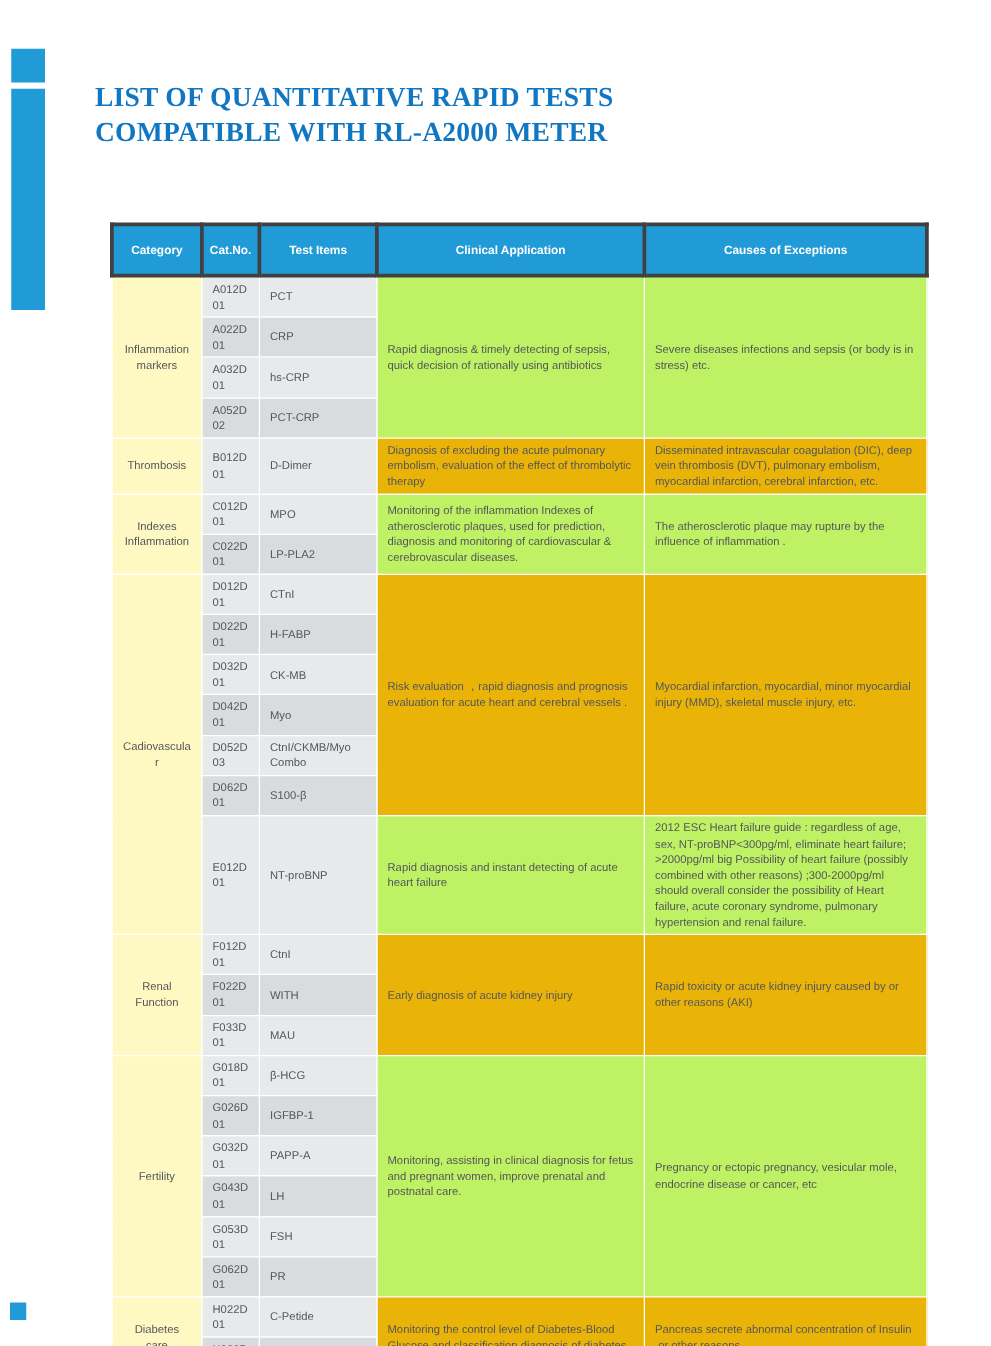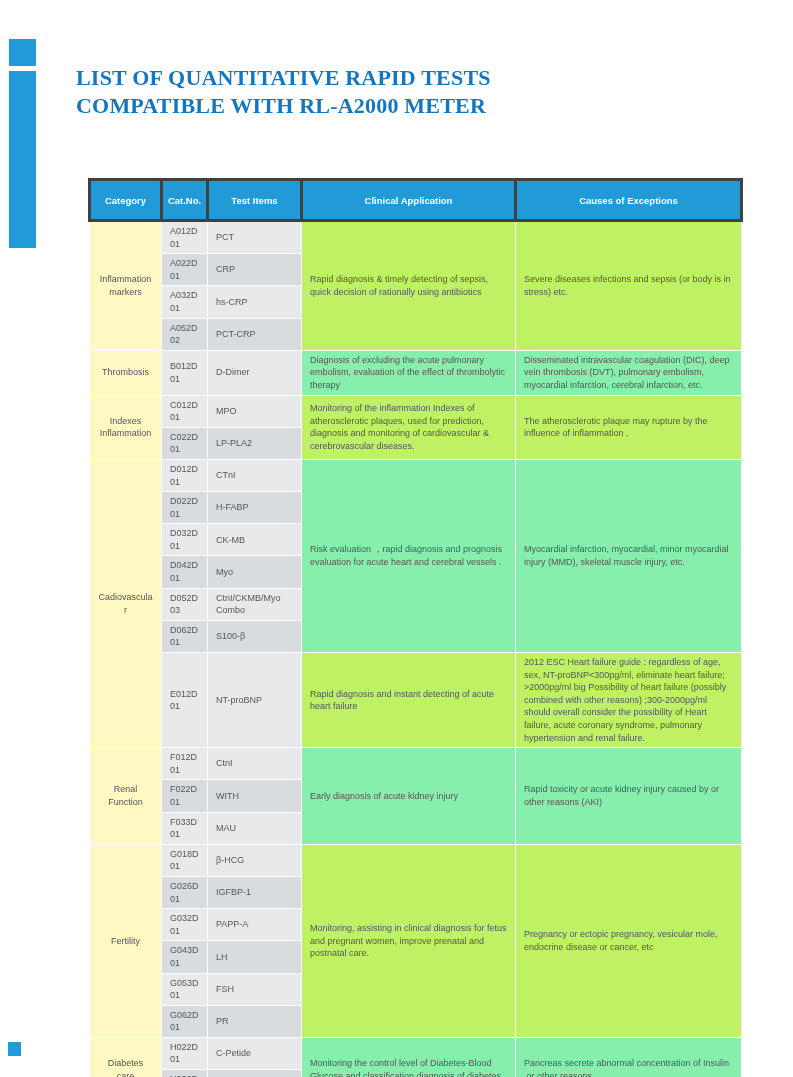--- a/index.html
+++ b/index.html
@@ -27,21 +27,21 @@
   table.tests td {
     border:1px solid #ffffff; font-size:9px; color:#54565a;
     vertical-align:middle; padding:3px 8px; line-height:1.4;
     word-wrap:break-word;
   }
   td.cat-cell { background:#fef9c3; text-align:center; }
   td.row-a { background:#e7e9eb; }
   td.row-b { background:#d9dcdf; }
   td.merged { padding:6px 8px; }
   td.g-light { background:#bef264; }
-  td.g-dark { background:#86efac; }
+  td.g-dark { background:#eab308; }
 </style>
 </head>
 <body>
 
 <div class="page">
   <div class="deco deco-square-top"></div>
   <div class="deco deco-bar"></div>
   <div class="deco deco-square-bottom"></div>
 
   <h1 class="title"><span>LIST OF QUANTITATIVE RAPID TESTS</span><br><span>COMPATIBLE WITH RL-A2000 METER</span></h1>

